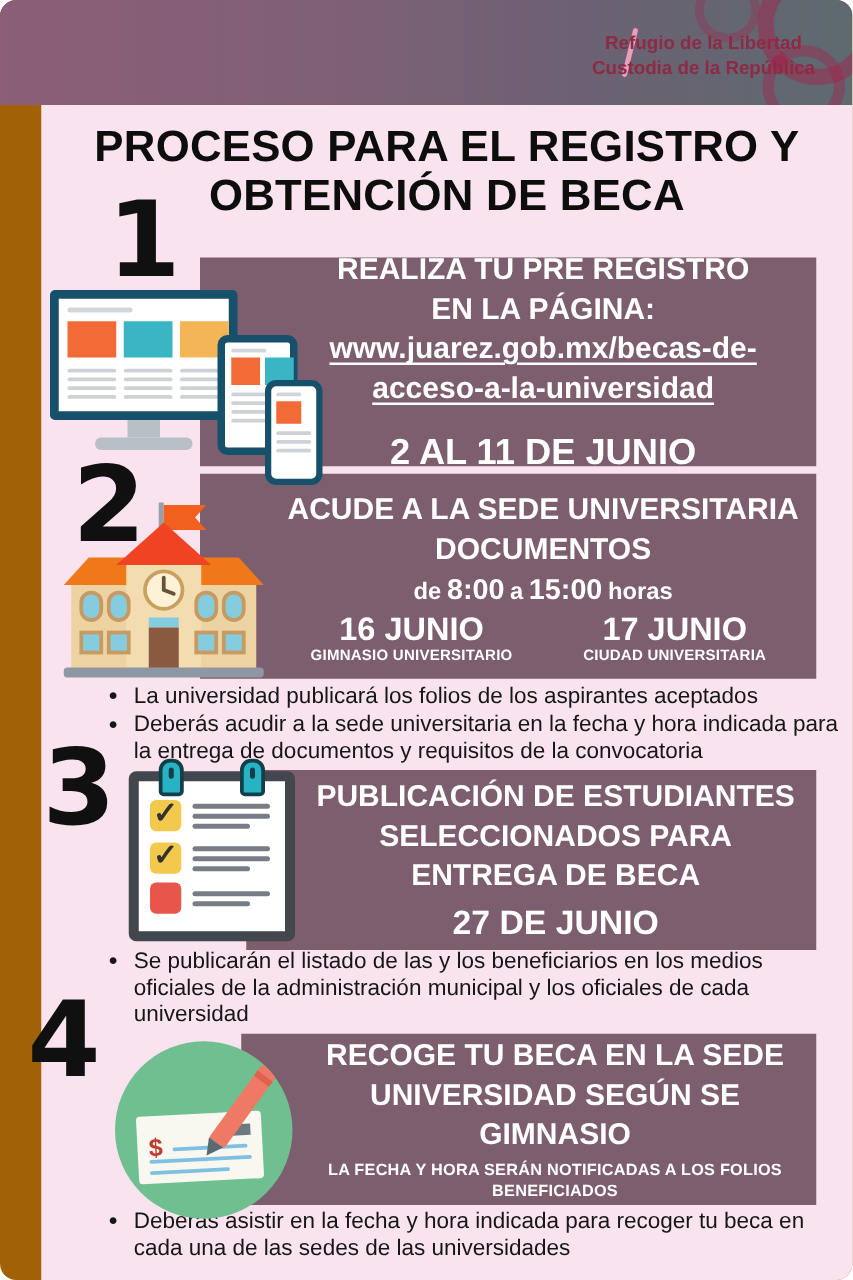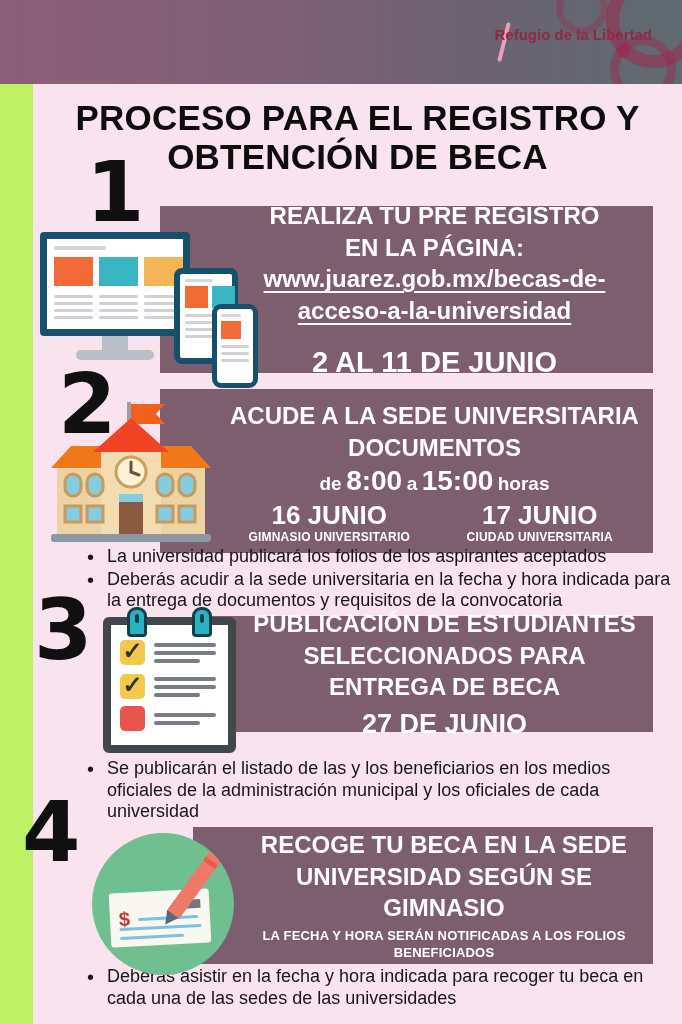--- a/index.html
+++ b/index.html
@@ -1,18 +1,18 @@
 <!DOCTYPE html>
 <html><head>
 <meta charset="utf-8">
 <style>
   * { margin:0; padding:0; box-sizing:border-box; }
   html,body { background:#ffffff; }
   body { font-family:"Liberation Sans", sans-serif; }
-  .page { position:relative; width:682px; height:1024px; background:#bef264; overflow:hidden; }
+  .page { position:relative; width:682px; height:1024px; background:#a16207; overflow:hidden;border-radius:13px; }
 
   
   .header { position:absolute; left:0; top:0; width:682px; height:84px;
     background:linear-gradient(90deg,#8c5e77 0%,#7e6076 40%,#6c6172 68%,#5e6a70 100%); overflow:hidden; }
   .emblem { position:absolute; right:0; top:0; width:210px; height:84px; overflow:hidden; }
   .emblem .ring1 { position:absolute; right:-20px; top:-28px; width:96px; height:96px;
     border:13px solid #a81e4a; border-radius:50%; opacity:.45; }
   .emblem .ring2 { position:absolute; right:6px; top:36px; width:66px; height:66px;
     border:9px solid #a81e4a; border-radius:50%; opacity:.38; }
   .emblem .ring3 { position:absolute; right:74px; top:-18px; width:52px; height:52px;
@@ -37,31 +37,31 @@
   .n2 { left:58px; top:362px; }
   .n3 { left:34px; top:588px; }
   .n4 { left:22px; top:790px; }
 
   
   .box { position:absolute; background:#7d5e6e; color:#ffffff; z-index:1;
     display:flex; flex-direction:column; justify-content:center; text-align:center; }
   .box .h { font-weight:700; font-size:24px; line-height:1.32; white-space:nowrap; }
   .box .date { font-weight:700; font-size:27px; margin-top:6px; }
   .box1 { left:160px; top:206px; width:493px; height:167px; padding:8px 14px 8px 70px; }
-  .box2 { left:160px; top:389px; width:493px; height:164px; padding:6px 8px 4px 64px; }
-  .box3 { left:197px; top:616px; width:456px; height:116px; padding:6px 16px 6px 55px; }
+  .box2 { left:160px; top:379px; width:493px; height:164px; padding:6px 8px 4px 64px; }
+  .box3 { left:197px; top:616px; width:456px; height:144px; padding:6px 16px 6px 55px; }
   .box4 { left:193px; top:827px; width:460px; height:137px; padding:6px 16px 6px 58px; }
 
   .link { font-weight:700; font-size:24px; line-height:1.3; text-decoration:underline;
     text-underline-offset:4px; color:#ffffff; white-space:nowrap; cursor:pointer; }
   .box1 .date { font-size:29px; margin-top:20px; }
 
   .schedule { font-weight:700; margin-top:2px; }
   .schedule .small { font-size:19px; }
-  .schedule .time { font-size:28px; }
+  .schedule .time { font-size:23px; }
   .sessions { display:flex; margin-top:4px; }
   .session { flex:1 1 0; }
   .session .sdate { font-weight:700; font-size:26px; line-height:1.1; }
   .session .svenue { font-weight:700; font-size:12px; line-height:1.2; letter-spacing:.2px; }
 
   .sub { font-weight:700; font-size:13px; line-height:1.3; margin-top:4px; letter-spacing:.2px; }
 
   
   .notes { position:absolute; left:85px; width:592px; list-style:none;
     color:#161616; font-size:18px; line-height:1.2; z-index:1; }
@@ -142,20 +142,21 @@
   <div class="header">
     <div class="emblem">
       <span class="ring1"></span>
       <span class="ring2"></span>
       <span class="ring3"></span>
       <span class="dot1"></span>
     </div>
     <div class="brand-slash"></div>
     <div class="slogan">
       <div>Refugio de la Libertad</div>
+      <div>Custodia de la República</div>
     </div>
   </div>
 
   <div class="panel"></div>
 
   <div class="title">
     <div>PROCESO PARA EL REGISTRO Y</div>
     <div>OBTENCIÓN DE BECA</div>
   </div>
 

